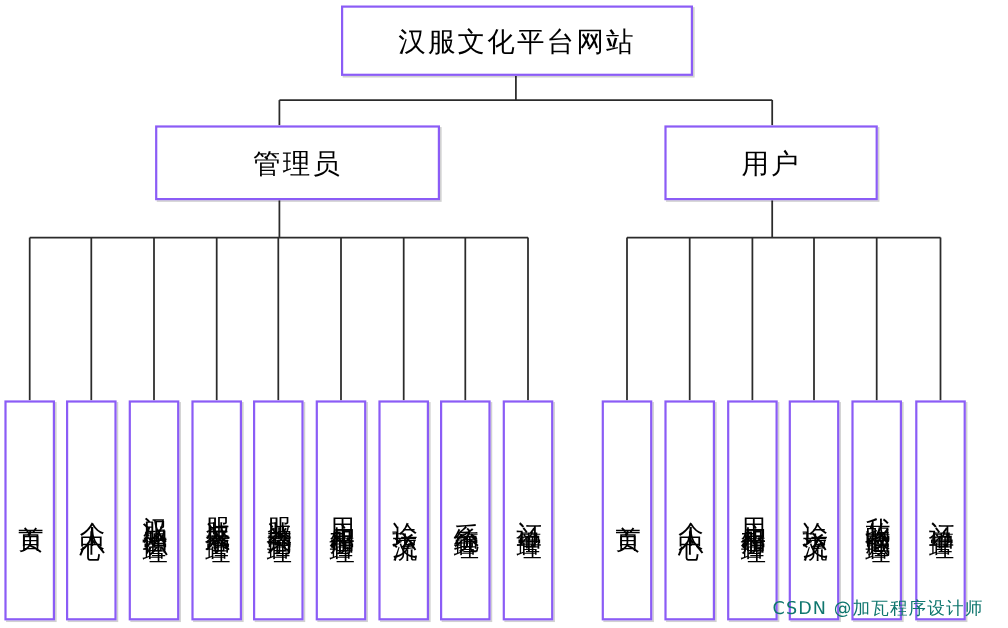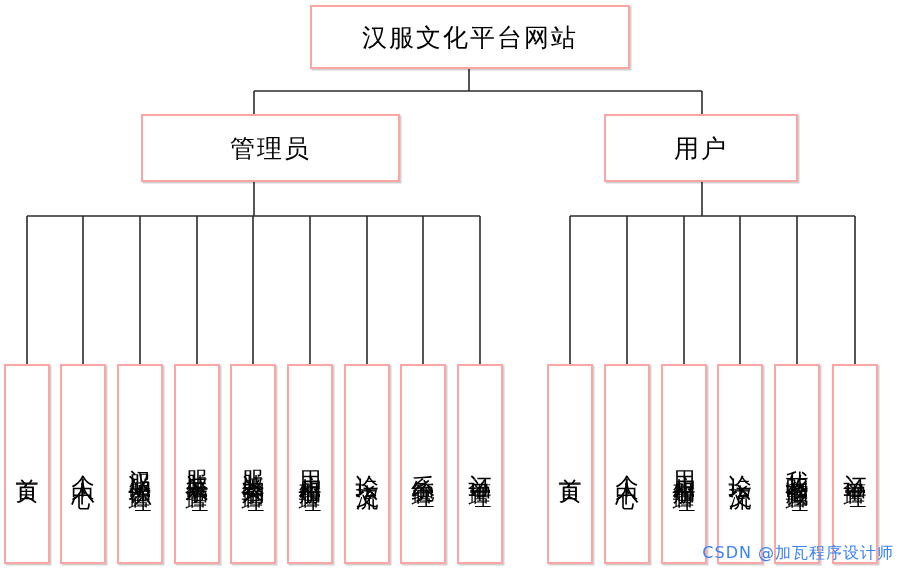--- a/index.html
+++ b/index.html
@@ -17,21 +17,21 @@
   }
   .lines {
     position: absolute;
     left: 0; top: 0;
     width: 916px; height: 571px;
     pointer-events: none;
   }
   .node {
     position: absolute;
     background: #ffffff;
-    border: 2px solid #fca5a5;
+    border: 2px solid #8b5cf6;
     box-shadow: 1.5px 1.5px 0 rgba(0,0,0,0.18);
     display: flex;
     align-items: center;
     justify-content: center;
   }
   .node.h-label {
     font-size: 25px;
     letter-spacing: 2px;
     white-space: nowrap;
   }
@@ -45,21 +45,21 @@
     text-orientation: upright;
     font-size: 23px;
     letter-spacing: 4px;
     line-height: 1;
   }
   .watermark {
     position: absolute;
     top: 543px;
     right: 22px;
     font-size: 16px;
-    color: #3b82f6;
+    color: #0f766e;
     letter-spacing: 1px;
     white-space: nowrap;
     z-index: 5;
   }
 </style>
 </head>
 <body>
 
 <div class="canvas">
 

